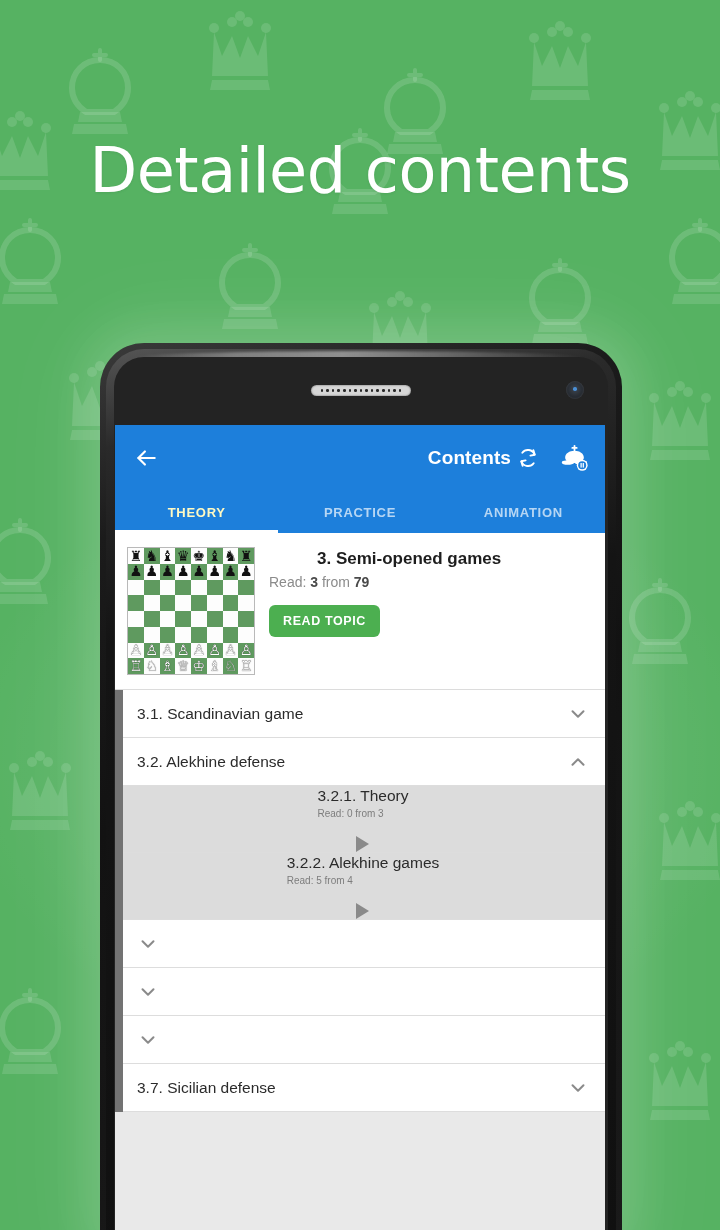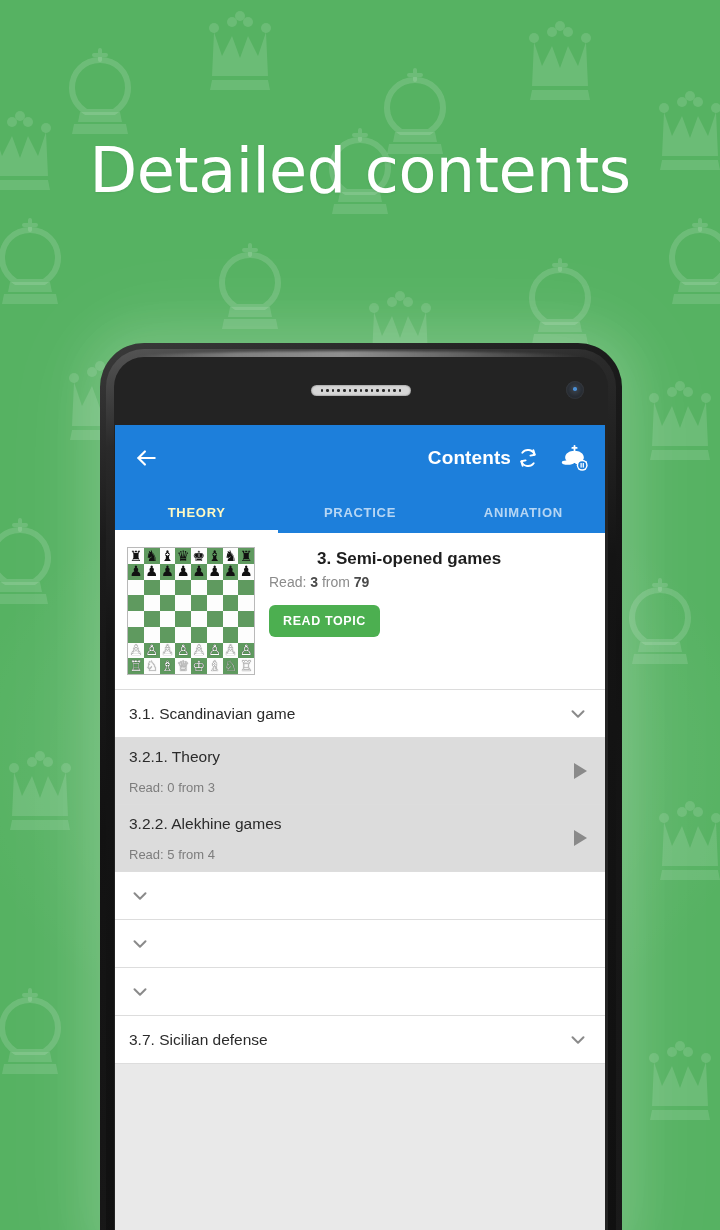--- a/index.html
+++ b/index.html
@@ -258,45 +258,46 @@
     font-weight: 700;
     letter-spacing: 0.6px;
     padding: 9px 14px;
     border: none;
     border-radius: 6px;
     cursor: pointer;
     font-family: "Liberation Sans", sans-serif;
   }
 
   
-  .list { background: #737373; }
+  .list { background: #737373; padding-left: 8px; }
   .row {
     background: #ffffff;
     border-bottom: 1px solid #dddddd;
     display: flex;
     align-items: center;
     padding: 0 16px 0 14px;
     height: 48px;
     position: relative;
   }
   .row.sub {
     background: #dcdcdc;
     height: 67px;
     align-items: center;
+    flex-direction: column;
   }
   .row-text { flex: 1; min-width: 0; }
   .row-label {
     font-size: 15.5px;
     color: #2b2b2b;
     line-height: 1.25;
   }
   .row-sublabel {
-    font-size: 13px;
+    font-size: 10px;
     color: #7d7d7d;
-    margin-top: 14px;
+    margin-top: 3px;
   }
   .chev {
     width: 22px; height: 22px;
     flex: none;
     display: block;
   }
   .play {
     width: 0; height: 0;
     flex: none;
     border-left: 13px solid #8a8a8a;
@@ -577,20 +578,30 @@
           <div class="row">
             <div class="row-text">
               <div class="row-label">3.1. Scandinavian game</div>
             </div>
             <span style="display: flex;">
               <svg class="chev" viewBox="0 0 24 24" fill="none" stroke="#8a8a8a" stroke-width="2.2" stroke-linecap="round" stroke-linejoin="round">
                 <polyline points="6,9 12,15 18,9"></polyline>
               </svg>
             </span>
           </div>
+          <div class="row">
+            <div class="row-text">
+              <div class="row-label">3.2. Alekhine defense</div>
+            </div>
+            <span style="display: flex;">
+              <svg class="chev" viewBox="0 0 24 24" fill="none" stroke="#8a8a8a" stroke-width="2.2" stroke-linecap="round" stroke-linejoin="round">
+                <polyline points="6,15 12,9 18,15"></polyline>
+              </svg>
+            </span>
+          </div>
           <div class="row sub">
             <div class="row-text">
               <div class="row-label">3.2.1. Theory</div>
               <div class="row-sublabel">Read: 0 from 3</div>
             </div>
             <div class="play"></div>
           </div>
           <div class="row sub">
             <div class="row-text">
               <div class="row-label">3.2.2. Alekhine games</div>

